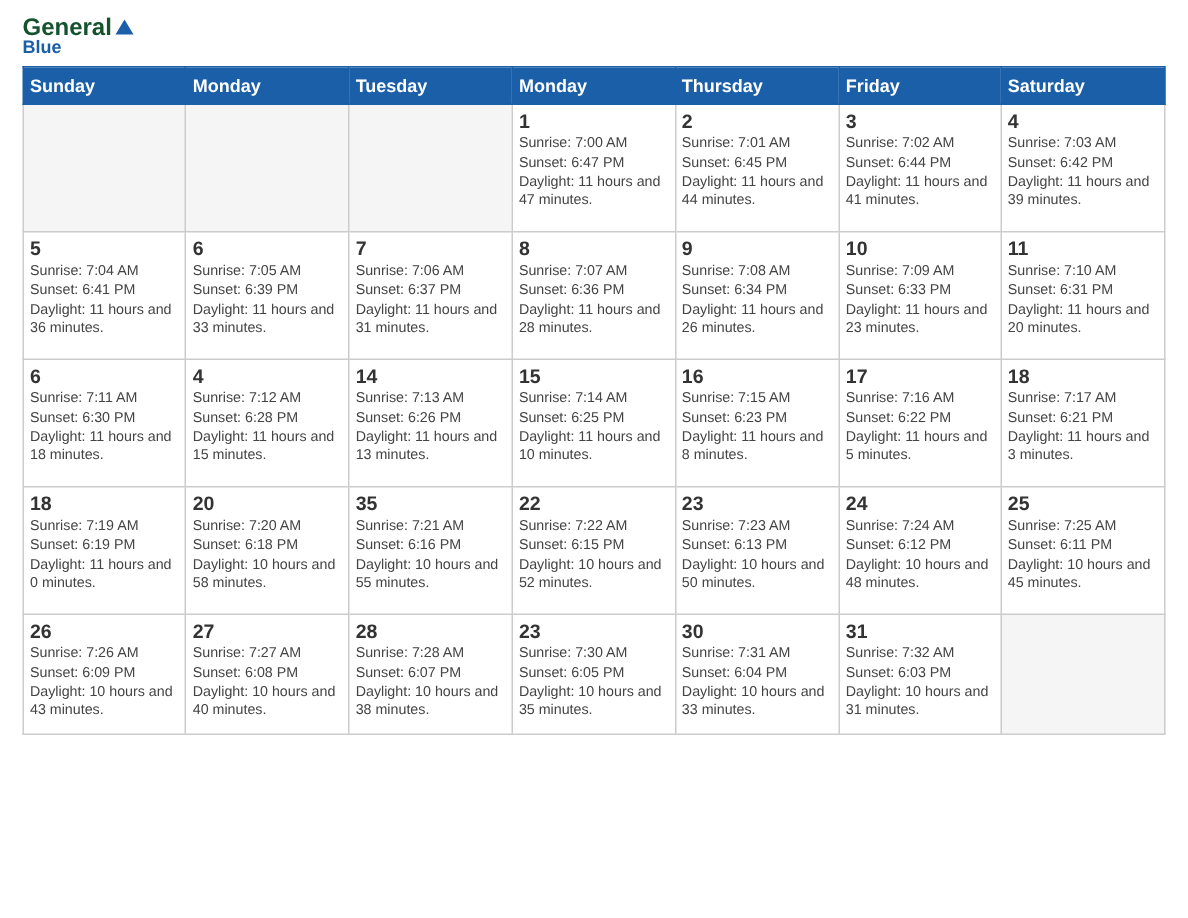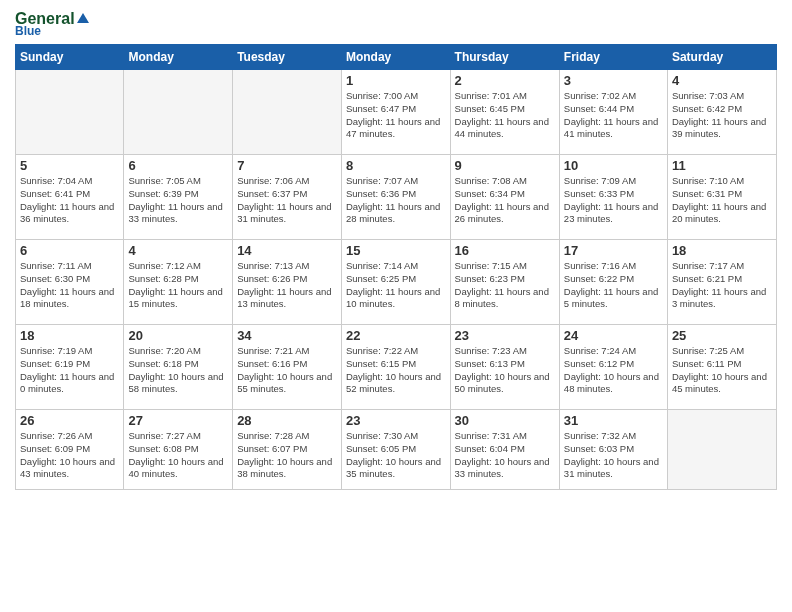--- a/index.html
+++ b/index.html
@@ -198,21 +198,21 @@
         <tr>
           <td>
             <div class="day-number">18</div>
             <div class="day-info">Sunrise: 7:19 AM<br>Sunset: 6:19 PM<br>Daylight: 11 hours and 0 minutes.</div>
           </td>
           <td>
             <div class="day-number">20</div>
             <div class="day-info">Sunrise: 7:20 AM<br>Sunset: 6:18 PM<br>Daylight: 10 hours and 58 minutes.</div>
           </td>
           <td>
-            <div class="day-number">34</div>
+            <div class="day-number">35</div>
             <div class="day-info">Sunrise: 7:21 AM<br>Sunset: 6:16 PM<br>Daylight: 10 hours and 55 minutes.</div>
           </td>
           <td>
             <div class="day-number">22</div>
             <div class="day-info">Sunrise: 7:22 AM<br>Sunset: 6:15 PM<br>Daylight: 10 hours and 52 minutes.</div>
           </td>
           <td>
             <div class="day-number">23</div>
             <div class="day-info">Sunrise: 7:23 AM<br>Sunset: 6:13 PM<br>Daylight: 10 hours and 50 minutes.</div>
           </td>

